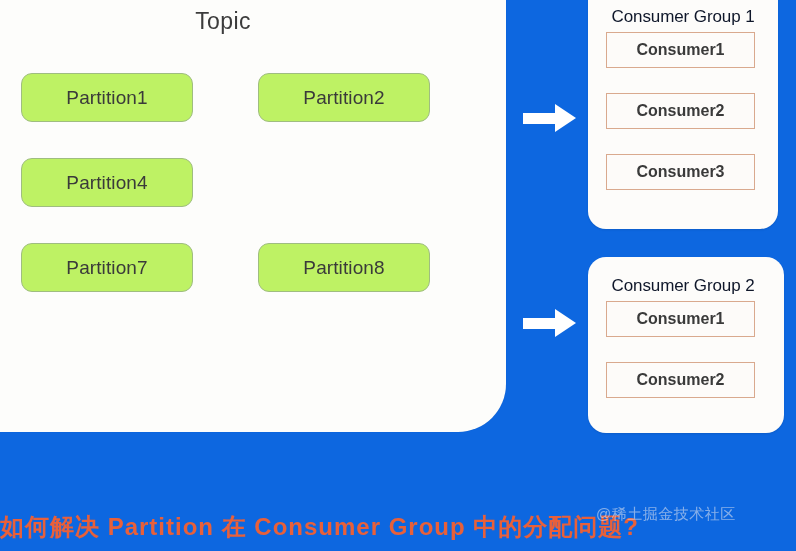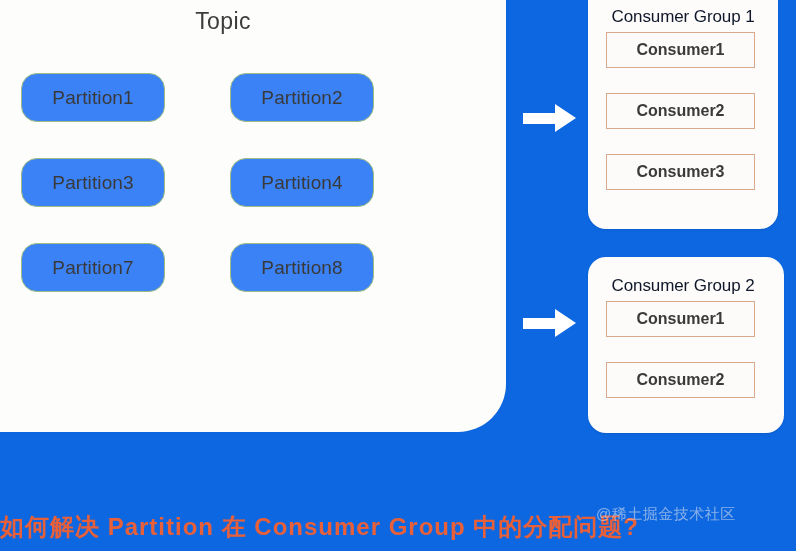--- a/index.html
+++ b/index.html
@@ -43,26 +43,26 @@
     left: 81px;
     top: 133px;
     width: 450px;
   }
   .partition-row {
     display: flex;
     gap: 65px;
     margin-bottom: 36px;
   }
   .partition-box {
-    width: 144px;
+    width: 172px;
     height: 49px;
     box-sizing: border-box;
     border: 1.3px solid #9fbd80;
-    border-radius: 16px;
-    background: #3b82f6;
+    border-radius: 11px;
+    background: #bef264;
     display: flex;
     align-items: center;
     justify-content: center;
     font-size: 19px;
     color: #3a3a3a;
     letter-spacing: 0.1px;
   }
 
   
   .arrow {
@@ -175,21 +175,20 @@
 
   <div id="topic-panel">
     <div id="topic-title">Topic</div>
 
     <div class="partition-grid">
       <div class="partition-row">
         <div class="partition-box">Partition1</div>
         <div class="partition-box">Partition2</div>
       </div>
       <div class="partition-row">
-        <div class="partition-box">Partition3</div>
         <div class="partition-box">Partition4</div>
       </div>
       <div class="partition-row">
         <div class="partition-box">Partition7</div>
         <div class="partition-box">Partition8</div>
       </div>
     </div>
   </div>
 
   <div class="arrow" id="arrow-group-1">

